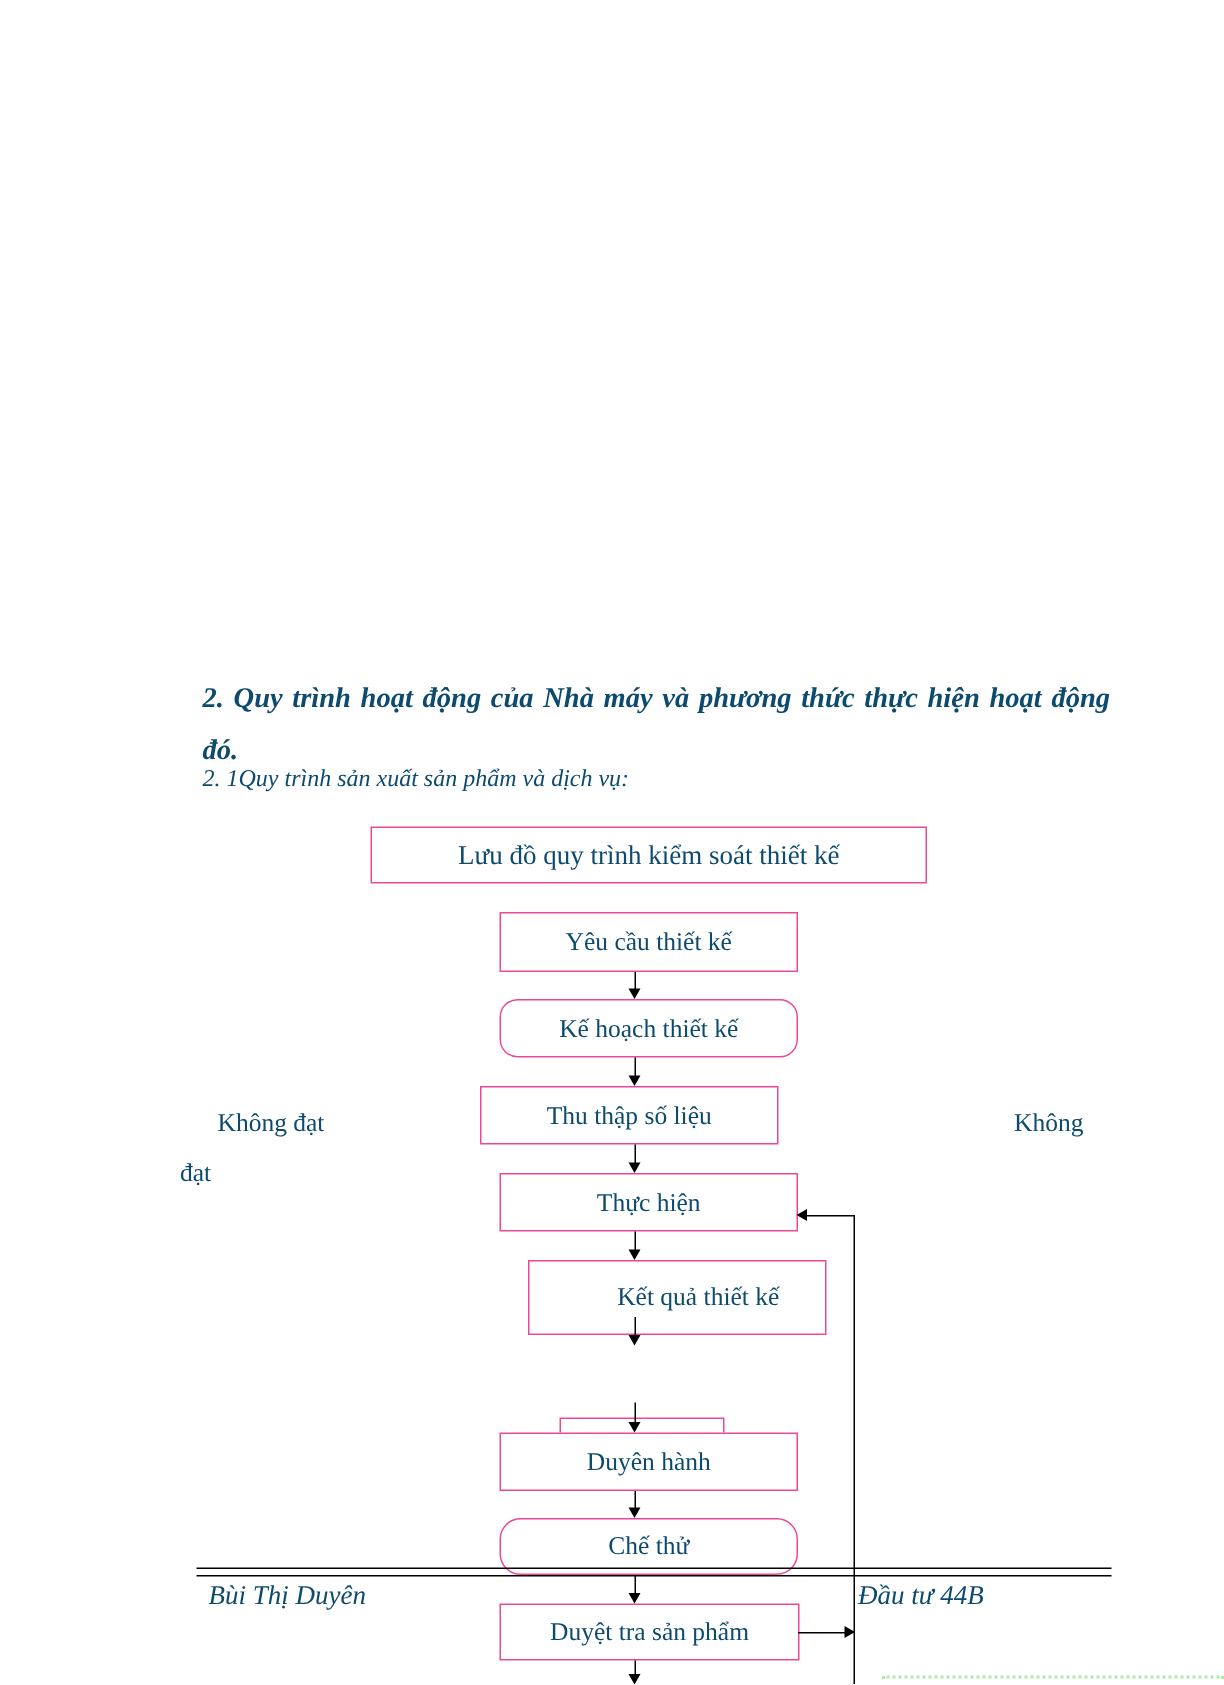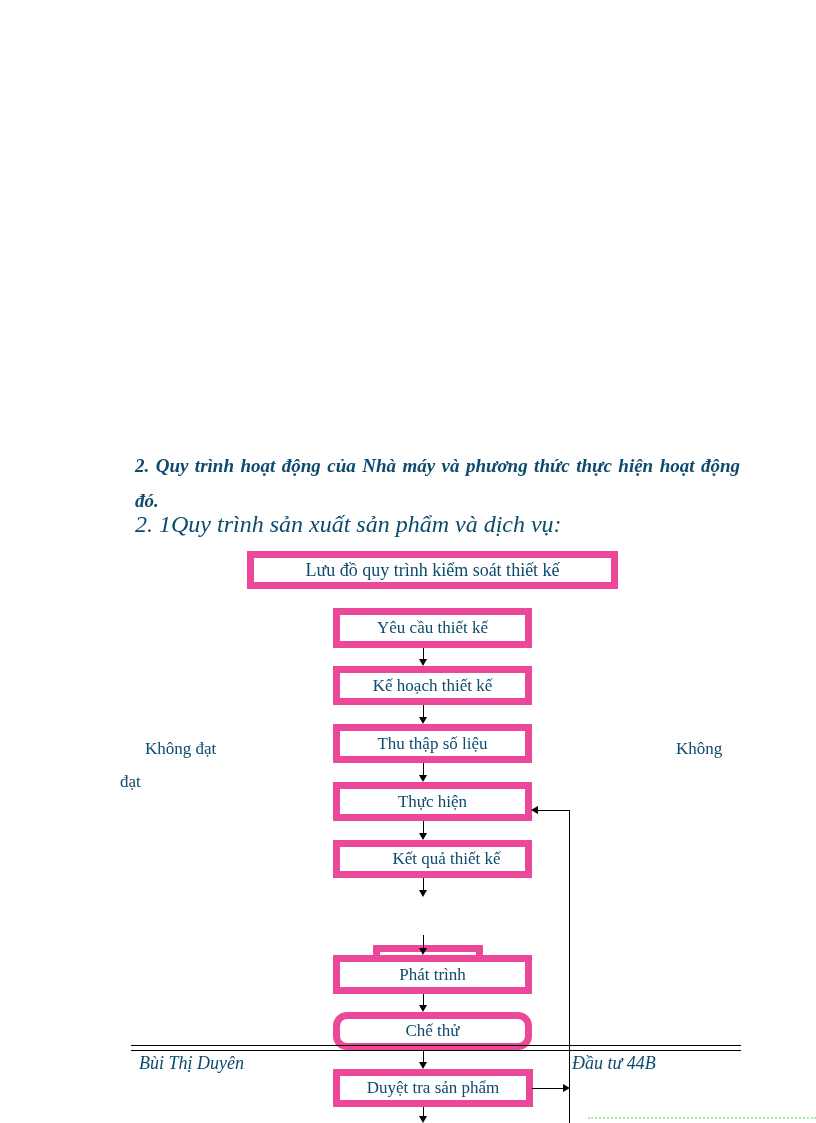--- a/index.html
+++ b/index.html
@@ -17,38 +17,38 @@
   #heading {
     position: absolute;
     left: 135px; top: 448px; width: 605px;
     font-weight: bold; font-style: italic;
     font-size: 19px; line-height: 35px;
     text-align: justify;
   }
   #subheading {
     position: absolute;
     left: 135px; top: 511px;
-    font-style: italic; font-size: 24px;
+    font-style: italic; font-size: 16px;
   }
 
   
   .fbox {
     position: absolute;
     box-sizing: border-box;
-    border: 7px solid #ec4899;
+    border: 1px solid #ec4899;
     background: #fff;
     display: flex; align-items: center; justify-content: center;
     font-size: 17px;
   }
   #box-title     { left: 247px; top: 551px; width: 371px; height: 38px; font-size: 18px; }
   #box-yeu-cau   { left: 333px; top: 608px;  width: 199px; height: 40px; }
-  #box-ke-hoach  { left: 333px; top: 666px;  width: 199px; height: 39px; }
-  #box-thu-thap  { left: 333px; top: 724px;  width: 199px; height: 39px; }
+  #box-ke-hoach  { left: 333px; top: 666px;  width: 199px; height: 39px; border-radius: 12px; }
+  #box-thu-thap  { left: 320px; top: 724px;  width: 199px; height: 39px; }
   #box-thuc-hien { left: 333px; top: 782px;  width: 199px; height: 39px; }
-  #box-ket-qua   { left: 333px; top: 840px;  width: 199px; height: 38px; padding-left: 28px; }
+  #box-ket-qua   { left: 352px; top: 840px;  width: 199px; height: 50px; padding-left: 28px; }
   #box-duyet     { left: 373px; top: 945px;  width: 110px; height: 41px; padding-left: 24px; }
   #box-phat-hanh { left: 333px; top: 955px;  width: 199px; height: 39px; }
   #box-che-thu   { left: 333px; top: 1012px; width: 199px; height: 38px; border-radius: 14px; }
   #box-kiem-tra  { left: 333px; top: 1069px; width: 200px; height: 38px; }
 
   
   .arrow-down { position: absolute; left: 419px; width: 9px; }
   .arrow-down .shaft {
     position: absolute; left: 4px; top: 0;
     width: 1px; height: calc(100% - 6px); background: #000;
@@ -121,21 +121,21 @@
   <div id="subheading">2. 1Quy trình sản xuất sản phẩm và dịch vụ:</div>
 
   <div class="fbox" id="box-title">Lưu đồ quy trình kiểm soát thiết kế</div>
 
   <div class="fbox" id="box-yeu-cau">Yêu cầu thiết kế</div>
   <div class="fbox" id="box-ke-hoach">Kế hoạch thiết kế</div>
   <div class="fbox" id="box-thu-thap">Thu thập số liệu</div>
   <div class="fbox" id="box-thuc-hien">Thực hiện</div>
   <div class="fbox" id="box-ket-qua">Kết quả thiết kế</div>
   <div class="fbox" id="box-duyet">Duyệt</div>
-  <div class="fbox" id="box-phat-hanh">Phát trình</div>
+  <div class="fbox" id="box-phat-hanh">Duyên hành</div>
   <div class="fbox" id="box-che-thu">Chế thử</div>
   <div class="fbox" id="box-kiem-tra">Duyệt tra sản phẩm</div>
 
   <div class="arrow-down" id="arrow-1">
       <div class="shaft"></div>
       <div class="head"></div>
     </div>
   <div class="arrow-down" id="arrow-2">
       <div class="shaft"></div>
       <div class="head"></div>

